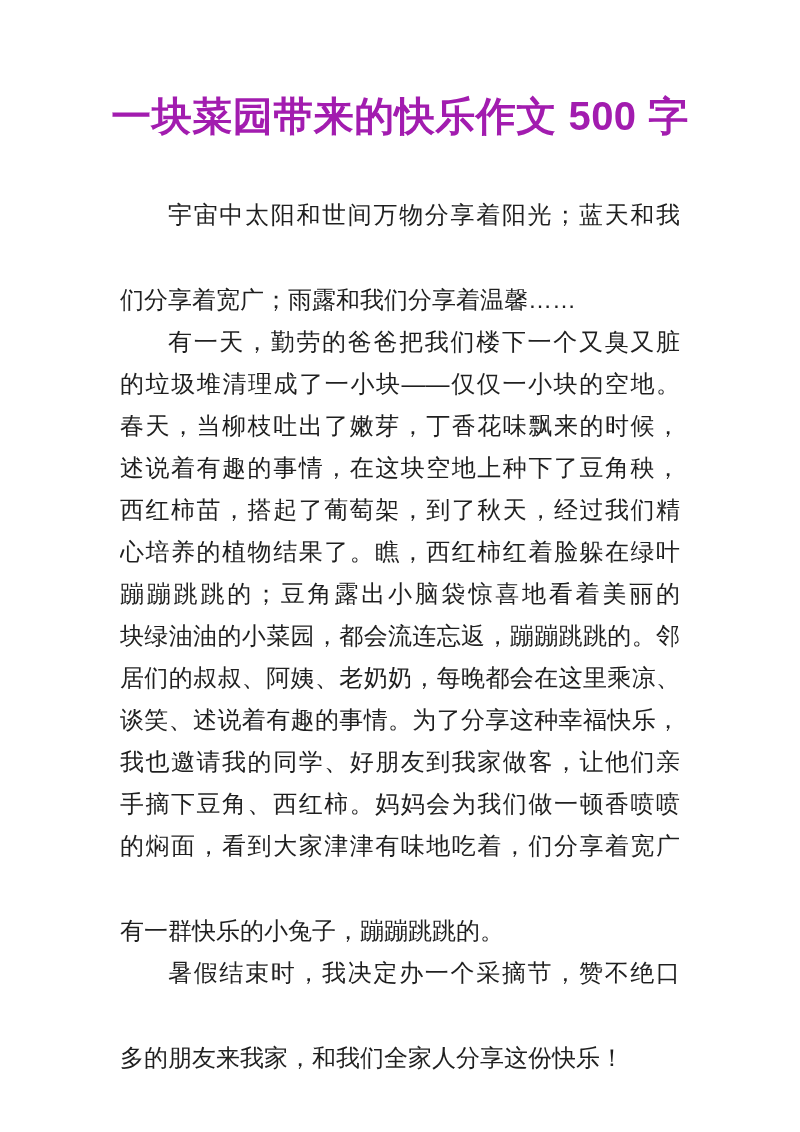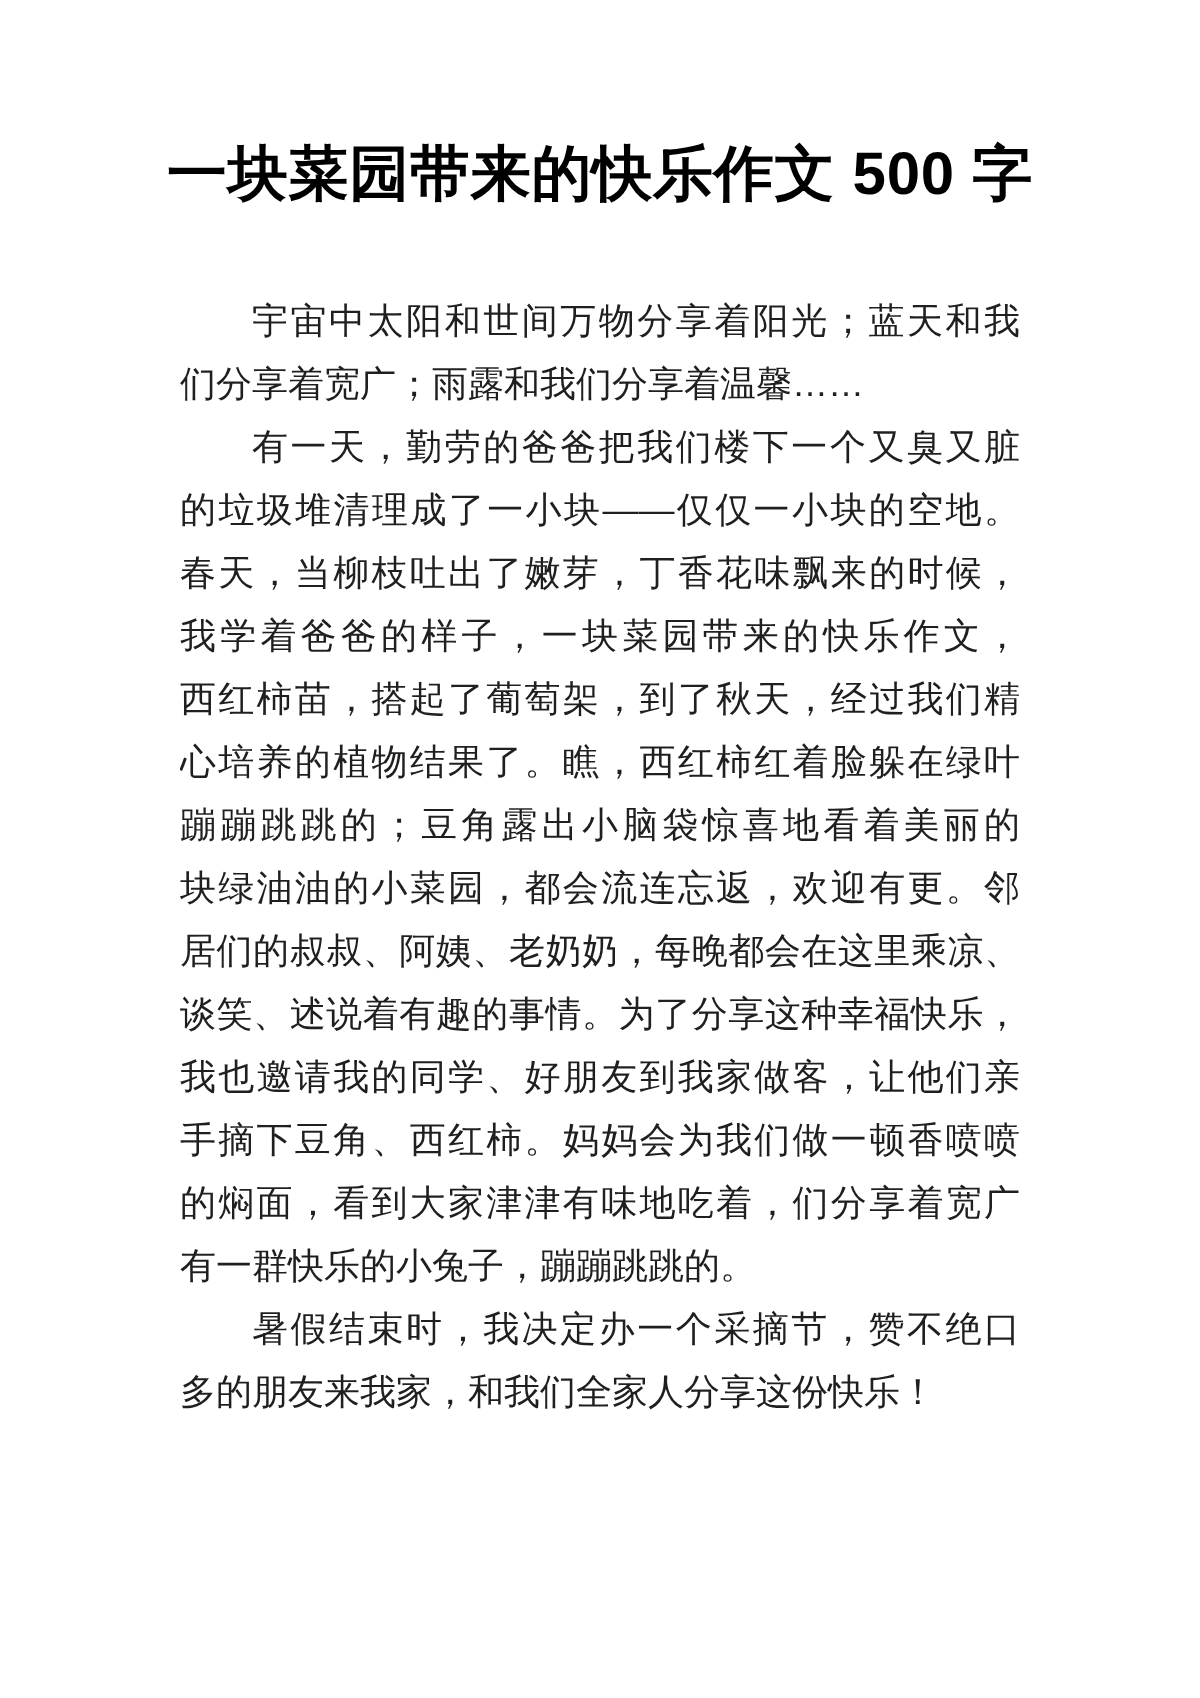--- a/index.html
+++ b/index.html
@@ -18,61 +18,61 @@
   .title {
     position: absolute;
     top: 90px; left: 0; width: 100%;
     margin: 0;
     text-align: center;
     font-family: "Liberation Sans", sans-serif;
     font-weight: 700;
     font-size: 40px;
     line-height: 52px;
     letter-spacing: 0.5px;
-    color: #000000;
+    color: #a21caf;
   }
   .doc-body {
     position: absolute;
     top: 194px; left: 120px;
     width: 560px;
     font-family: Liberation Sans, sans-serif;
     font-size: 24px;
     line-height: 42px;
     color: var(--text-color, #1f1f1f);
   }
   .paragraph { margin: 0; padding: 0; }
   .line {
     height: 42px;
     overflow: hidden;
     text-align: justify;
     text-align-last: justify;
     white-space: normal;
   }
   .line.first { text-indent: 2em; }
-  .line.last  { text-align-last: left; }
+  .line.last  { text-align-last: left; margin-top: 43px; }
 </style>
 </head>
 <body>
 
 <div class="page">
   <h1 class="title">一块菜园带来的快乐作文 500 字</h1>
   <div class="doc-body" id="doc-body">
       <div class="paragraph">
         <div class="line first">宇宙中太阳和世间万物分享着阳光；蓝天和我</div>
         <div class="line last">们分享着宽广；雨露和我们分享着温馨……</div>
       </div>
       <div class="paragraph">
         <div class="line first">有一天，勤劳的爸爸把我们楼下一个又臭又脏</div>
         <div class="line">的垃圾堆清理成了一小块——仅仅一小块的空地。</div>
         <div class="line">春天，当柳枝吐出了嫩芽，丁香花味飘来的时候，</div>
-        <div class="line">我学着爸爸的样子，一块菜园带来的快乐作文，</div>
+        <div class="line">述说着有趣的事情，在这块空地上种下了豆角秧，</div>
         <div class="line">西红柿苗，搭起了葡萄架，到了秋天，经过我们精</div>
         <div class="line">心培养的植物结果了。瞧，西红柿红着脸躲在绿叶</div>
         <div class="line">蹦蹦跳跳的；豆角露出小脑袋惊喜地看着美丽的</div>
-        <div class="line">块绿油油的小菜园，都会流连忘返，欢迎有更。邻</div>
+        <div class="line">块绿油油的小菜园，都会流连忘返，蹦蹦跳跳的。邻</div>
         <div class="line">居们的叔叔、阿姨、老奶奶，每晚都会在这里乘凉、</div>
         <div class="line">谈笑、述说着有趣的事情。为了分享这种幸福快乐，</div>
         <div class="line">我也邀请我的同学、好朋友到我家做客，让他们亲</div>
         <div class="line">手摘下豆角、西红柿。妈妈会为我们做一顿香喷喷</div>
         <div class="line">的焖面，看到大家津津有味地吃着，们分享着宽广</div>
         <div class="line last">有一群快乐的小兔子，蹦蹦跳跳的。</div>
       </div>
       <div class="paragraph">
         <div class="line first">暑假结束时，我决定办一个采摘节，赞不绝口</div>
         <div class="line last">多的朋友来我家，和我们全家人分享这份快乐！</div>

